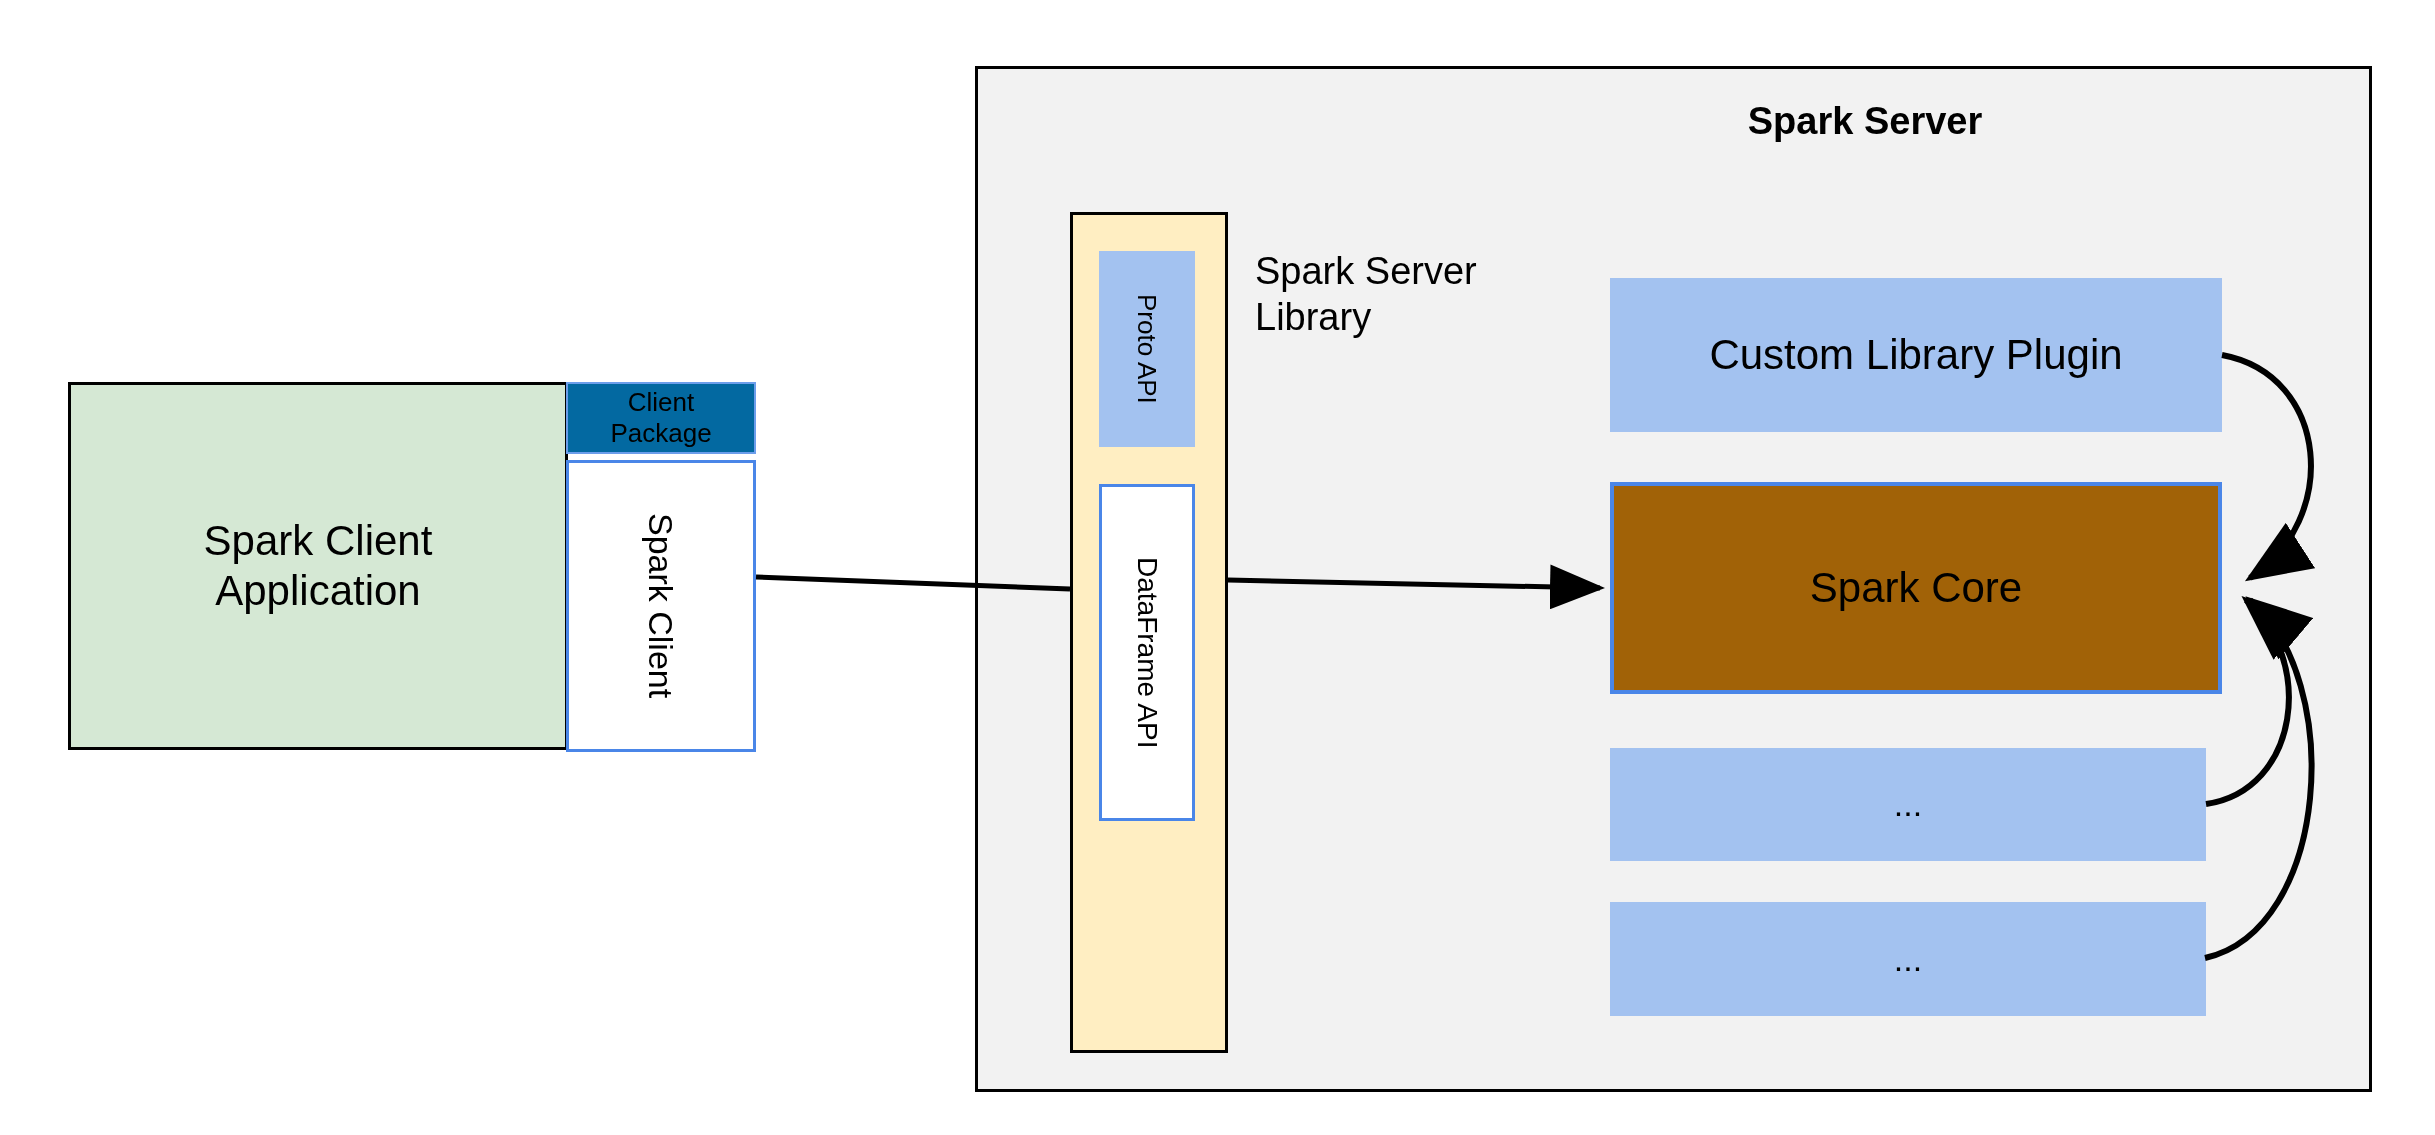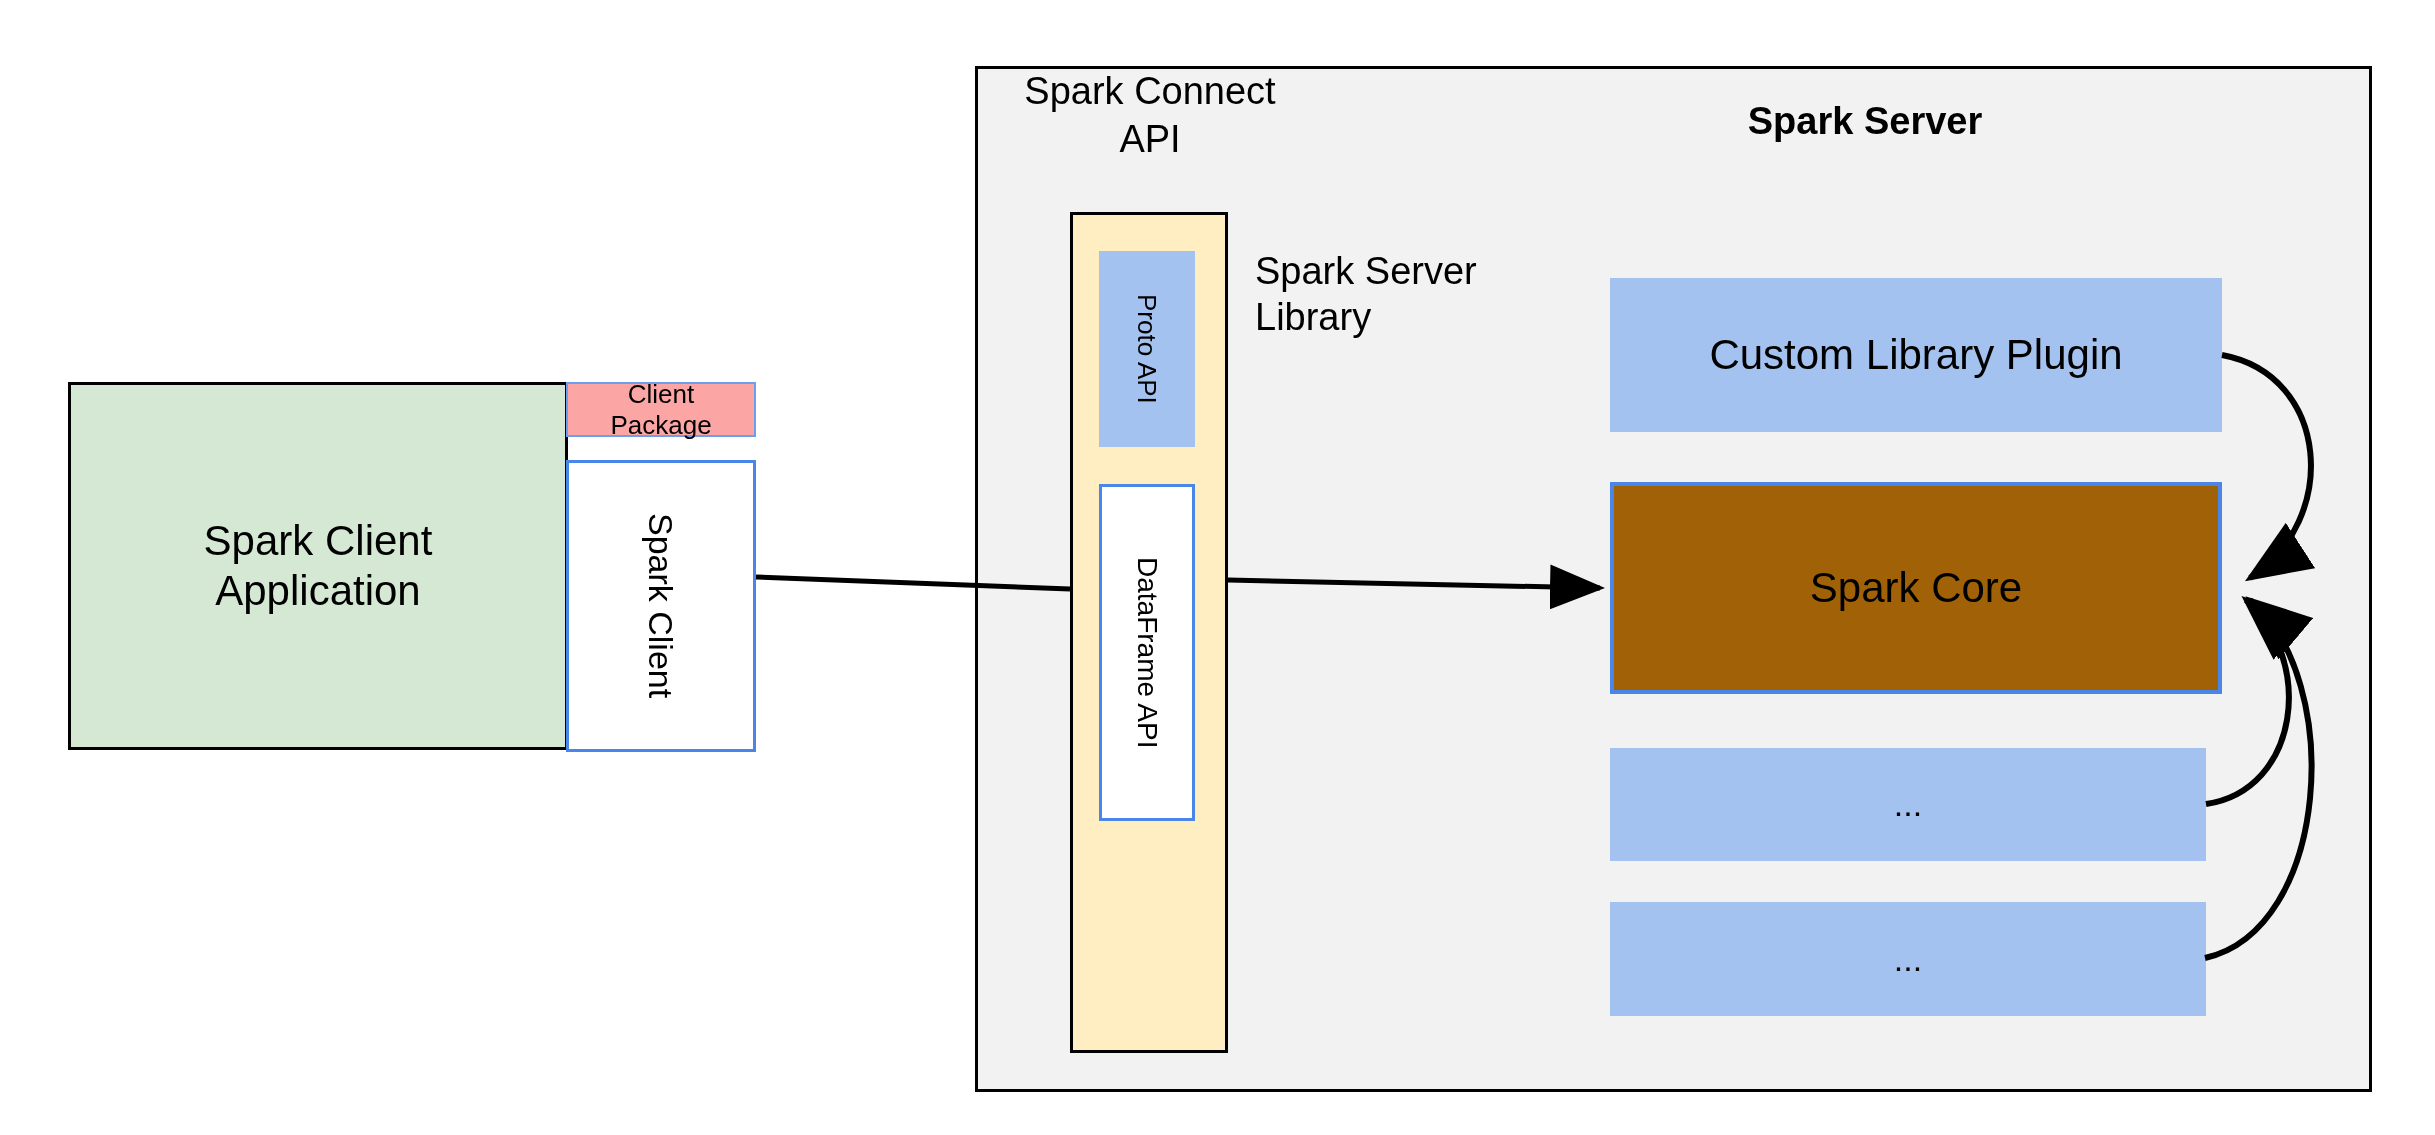--- a/index.html
+++ b/index.html
@@ -38,22 +38,22 @@
   .client-app {
     left: 68px; top: 382px;
     width: 500px; height: 368px;
     background: #d5e8d4;
     border: 3px solid #000000;
     font-size: 42px;
   }
 
   .client-package {
     left: 566px; top: 382px;
-    width: 190px; height: 55px;
-    background: #fca5a5;
+    width: 190px; height: 72px;
+    background: #0369a1;
     border: 2px solid #6c9eeb;
     font-size: 26px;
   }
 
   .spark-client {
     left: 566px; top: 460px;
     width: 190px; height: 292px;
     background: #ffffff;
     border: 3px solid #4a86e8;
     font-size: 34px;
@@ -175,21 +175,20 @@
   </div>
 
   <div class="box client-package label-center">
     <span>Client<br>Package</span>
   </div>
 
   <div class="box spark-client label-center">
     <span class="rot">Spark Client</span>
   </div>
 
-  <div class="box connect-api-label">Spark Connect<br>API</div>
 
   <div class="box server-title">Spark Server</div>
 
   <div class="box server-lib-label">Spark Server<br>Library</div>
 
   <div class="box connect-column"></div>
 
   <div class="box proto-api label-center">
     <span class="rot">Proto API</span>
   </div>

